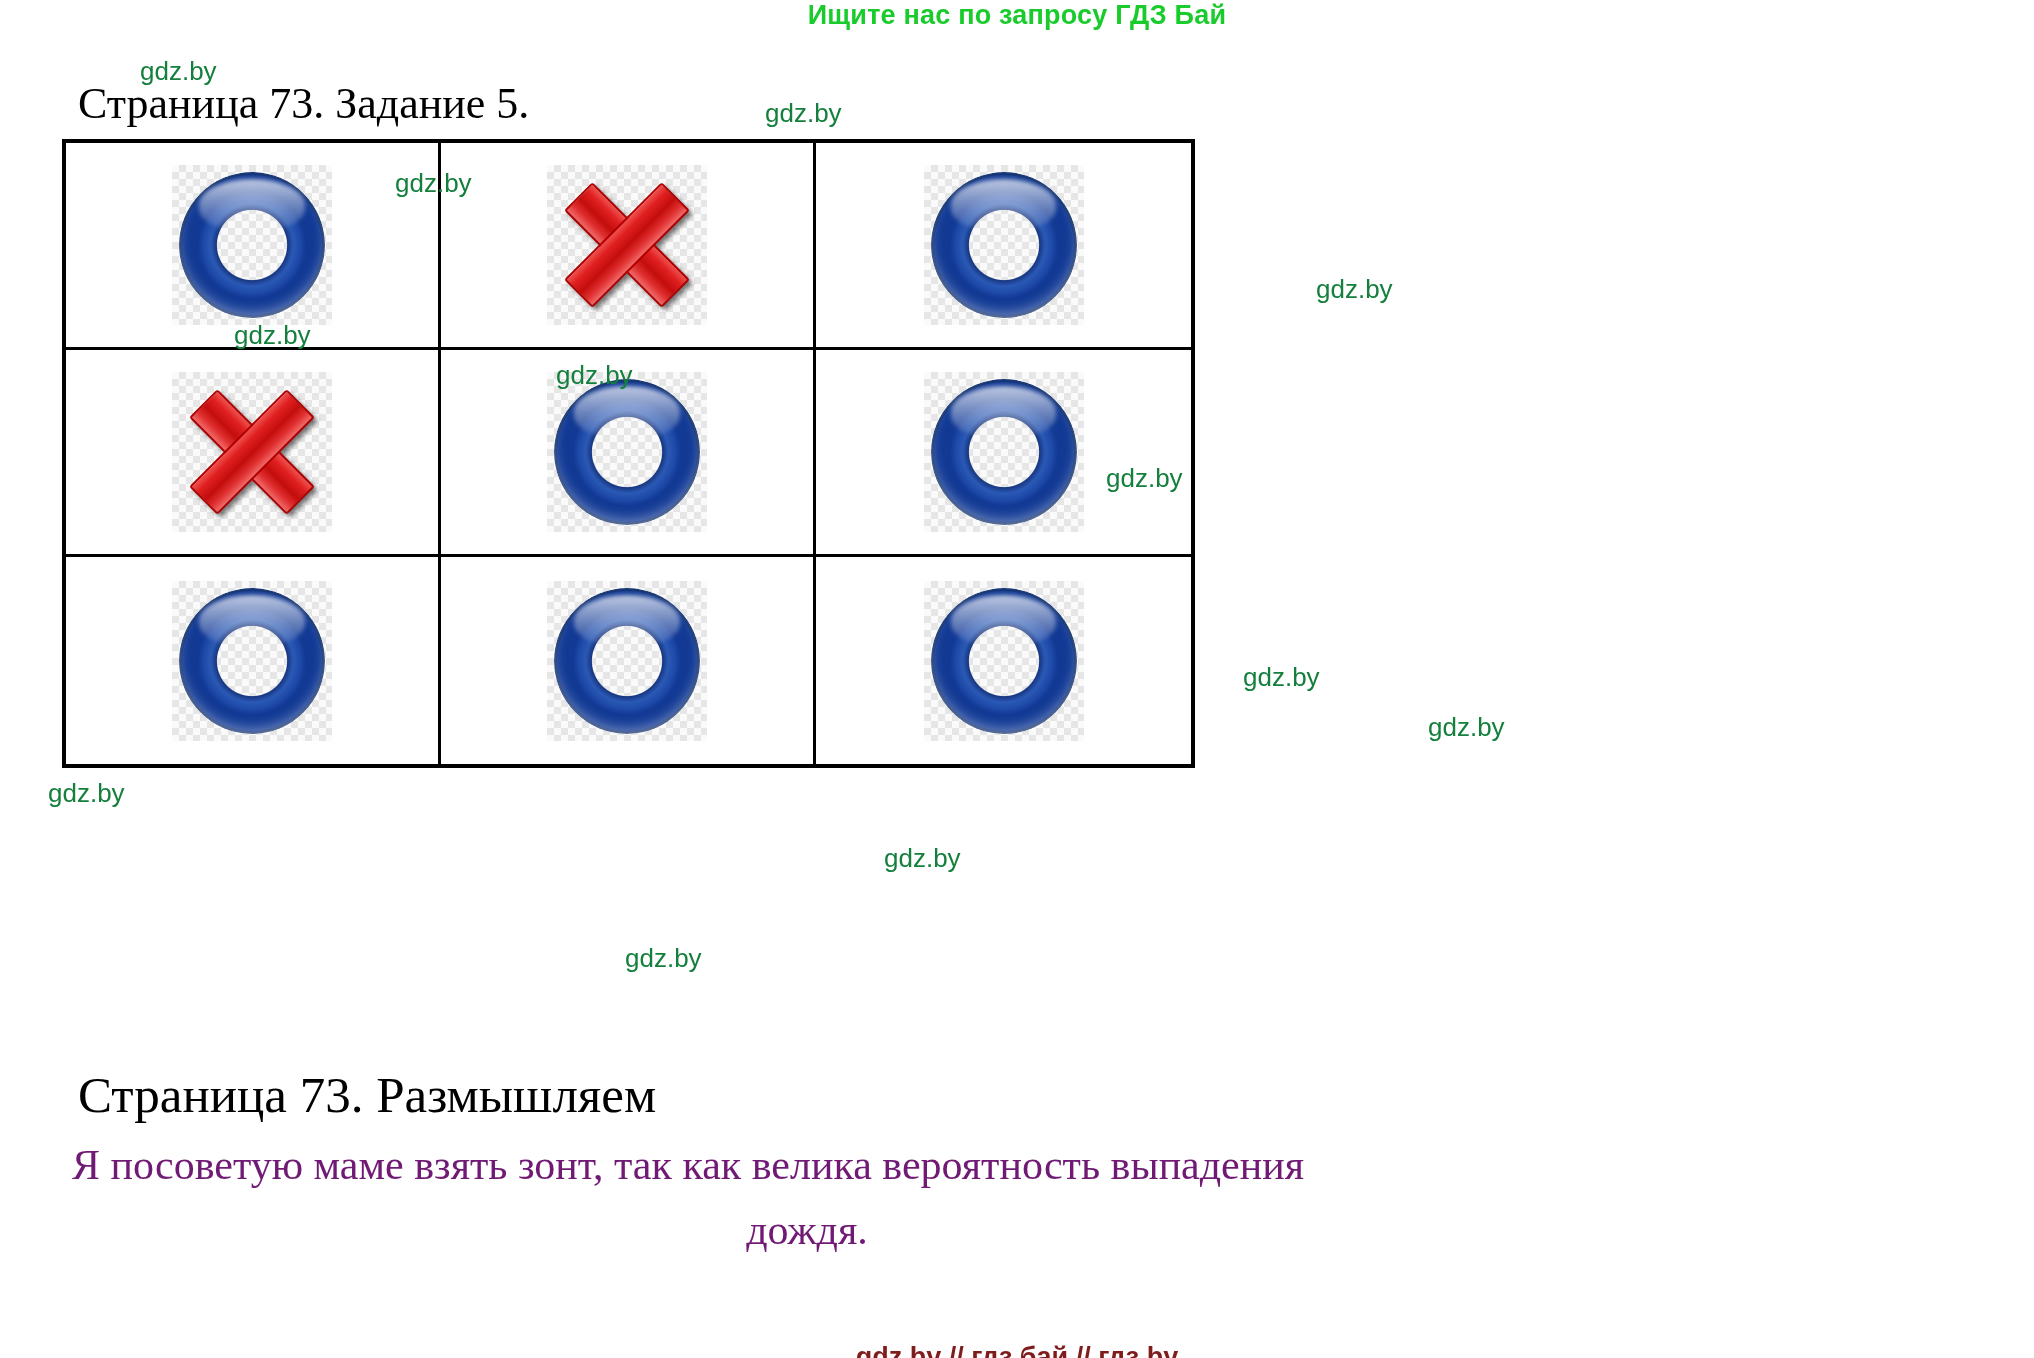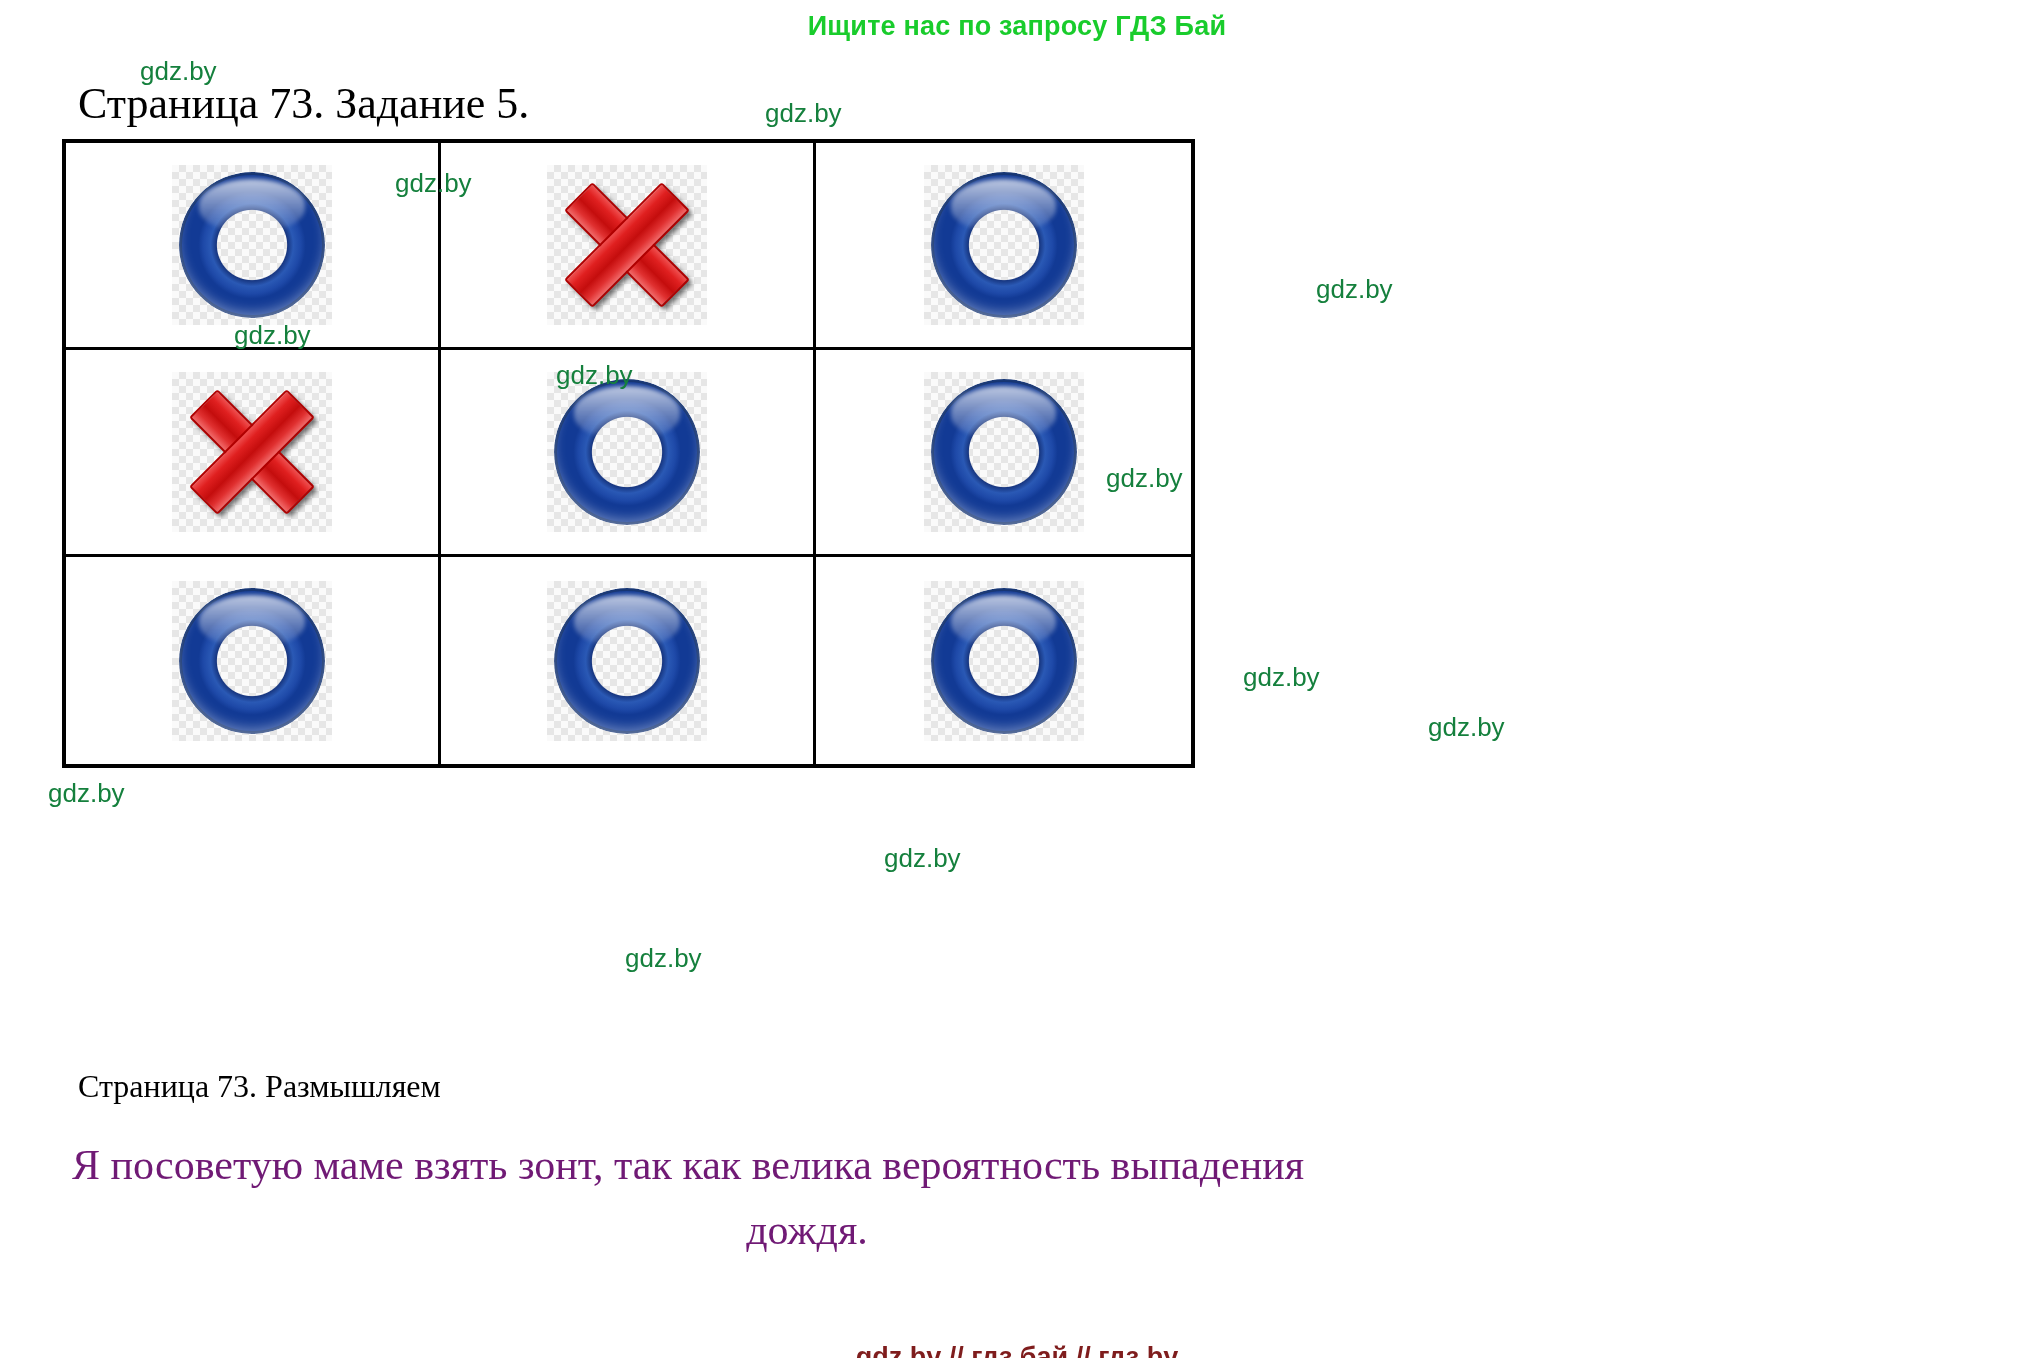--- a/index.html
+++ b/index.html
@@ -16,21 +16,21 @@
     -webkit-font-smoothing: antialiased;
   }
 
   
   .promo {
     position: absolute;
     left: 0;
     top: 0;
     width: 100%;
     text-align: center;
-    padding-top: 11px;
+    padding-top: 0;
     font-family: "Liberation Sans", sans-serif;
     font-size: 27px;
     font-weight: 700;
     color: #19cc2c;
     letter-spacing: 0.2px;
     white-space: nowrap;
   }
 
   
   .wm {
@@ -45,21 +45,21 @@
   
   .heading {
     position: absolute;
     font-family: "Liberation Serif", serif;
     font-weight: 400;
     color: #000000;
     white-space: nowrap;
     line-height: 1;
   }
   #heading-task     { left: 78px;  top: 82px;  font-size: 44px; }
-  #heading-reflect  { left: 78px;  top: 1070px; font-size: 32px; }
+  #heading-reflect  { left: 78px;  top: 1070px; font-size: 51px; }
 
   
   .body-text {
     position: absolute;
     left: 72px;
     top: 1133px;
     width: 1470px;
     font-family: "Liberation Serif", serif;
     font-size: 42px;
     line-height: 1.55;

